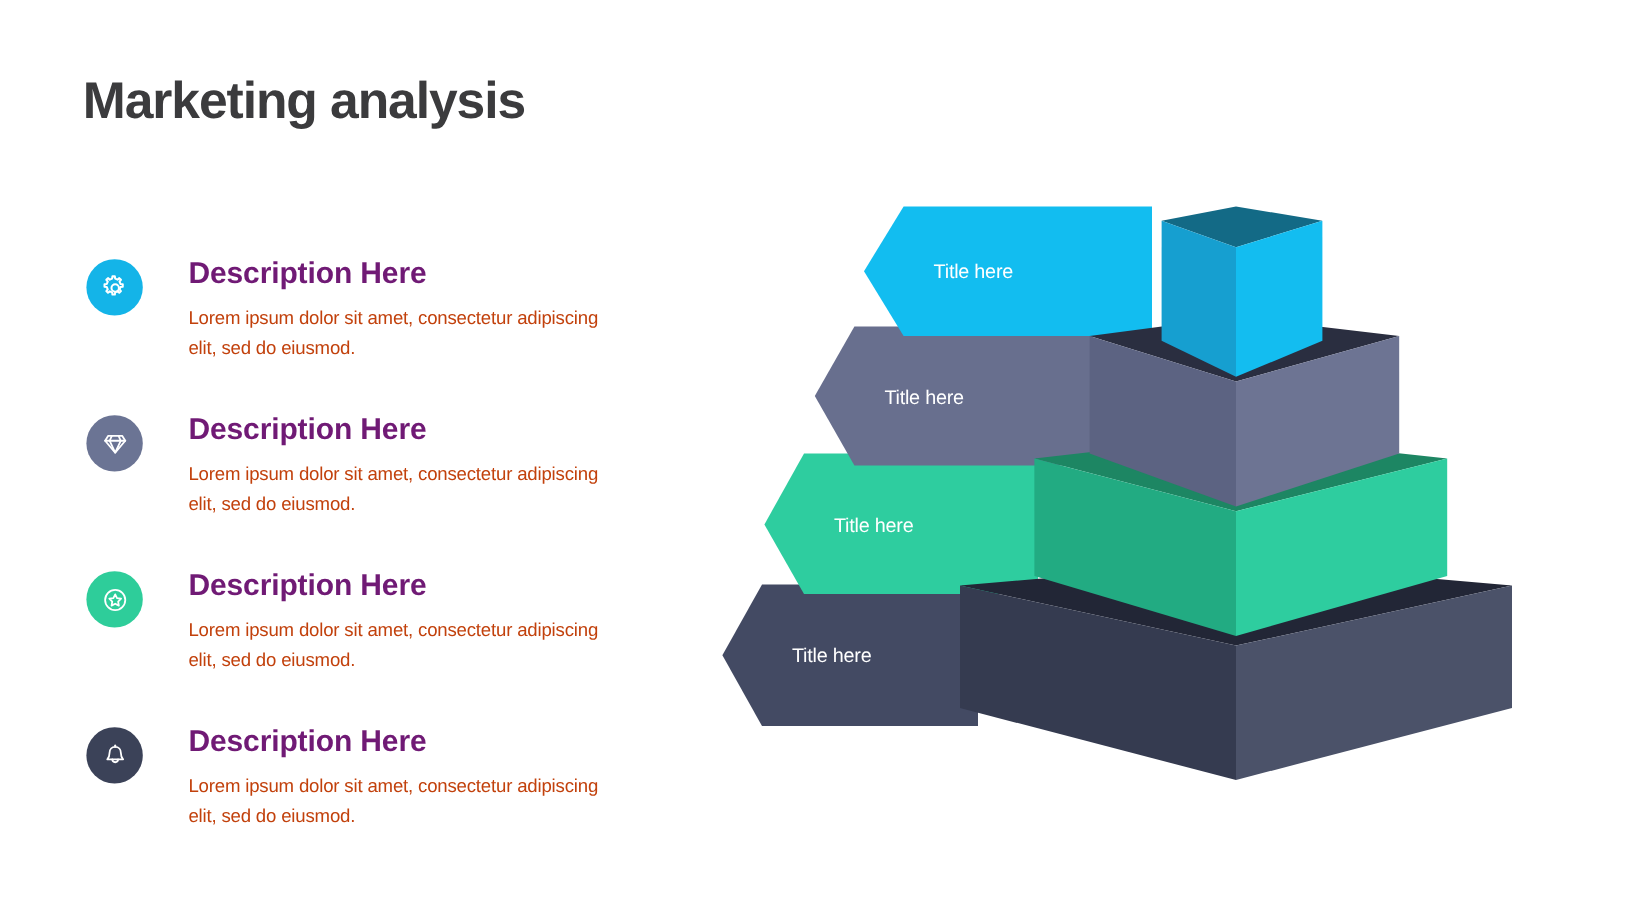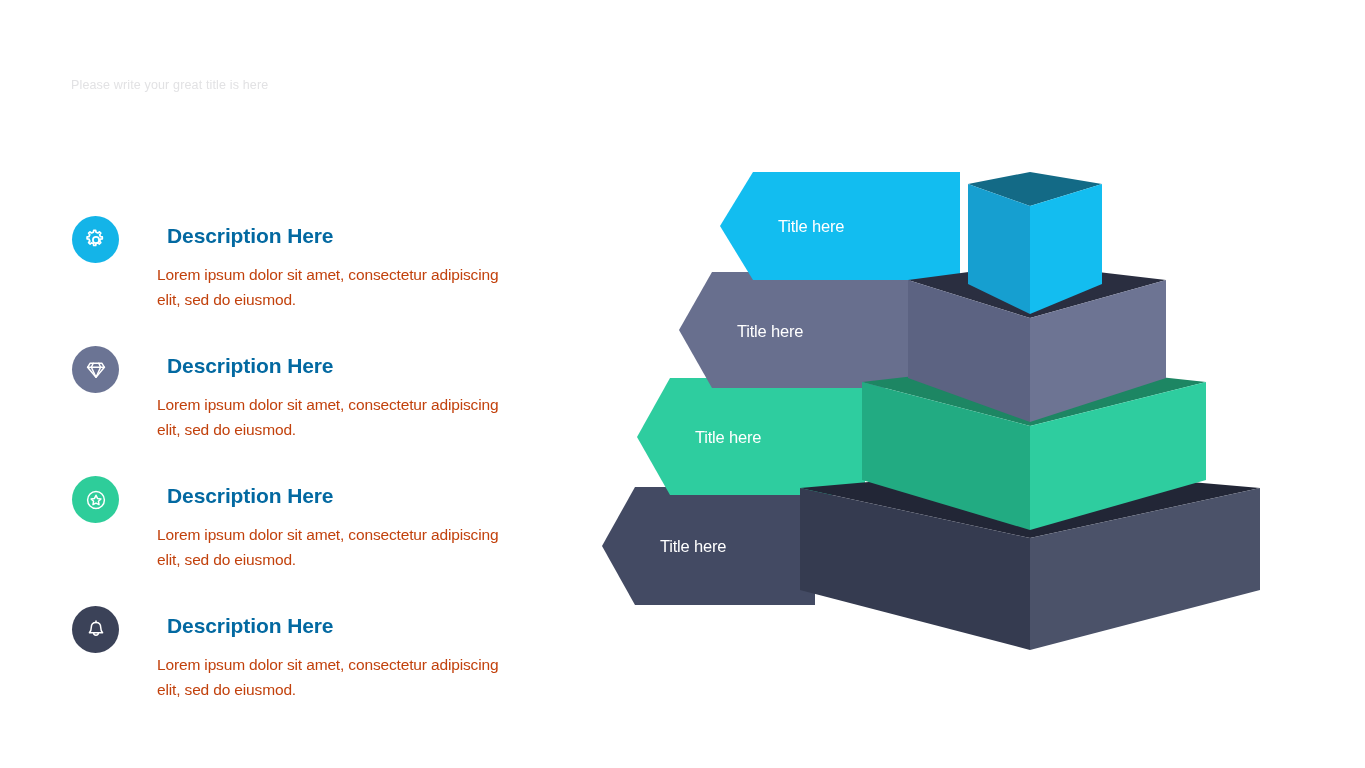--- a/index.html
+++ b/index.html
@@ -68,25 +68,25 @@
     justify-content: center;
   }
   .feature-icon svg { display: block; }
   .feature-body {
     position: absolute;
     left: 85px;
     top: -6px;
     width: 395px;
   }
   .feature-title {
-    font-size: 21px;
+    font-size: 25px;
     font-weight: bold;
-    color: #0369a1;
+    color: #701a75;
     letter-spacing: -0.1px;
-    margin: 10px;
+    margin: 0;
     line-height: 1.5;
   }
   .feature-desc {
     font-size: 15.5px;
     color: #c2410c;
     line-height: 1.62;
     margin: 5px 0 0 0;
     letter-spacing: -0.15px;
     max-width: 345px;
   }
@@ -106,21 +106,21 @@
     font-size: 16.5px;
     letter-spacing: -0.2px;
   }
 </style>
 </head>
 <body>
 
 <div class="slide">
 
   <div class="header">
-    <p class="page-subtitle">Please write your great title is here</p>
+    <h1 class="page-title">Marketing analysis</h1>
   </div>
 
   <div class="features">
 
     <div class="feature">
       <div class="feature-icon" style="background:#14b4e8;">
         <svg width="24" height="24" viewBox="0 0 24 24" fill="none" stroke="#ffffff" stroke-width="1.7" stroke-linecap="round" stroke-linejoin="round">
           <path d="M12 4.2l1.9.8 1.5-1.2 1.4 1.4-1.2 1.5.8 1.9 1.9.3v2l-1.9.3-.8 1.9 1.2 1.5-1.4 1.4-1.5-1.2-1.9.8-.3 1.9h-2l-.3-1.9-1.9-.8-1.5 1.2-1.4-1.4 1.2-1.5-.8-1.9-1.9-.3v-2l1.9-.3.8-1.9-1.2-1.5 1.4-1.4 1.5 1.2 1.9-.8.3-1.9h2z"></path>
           <circle cx="12" cy="12" r="3.1"></circle>
         </svg>

